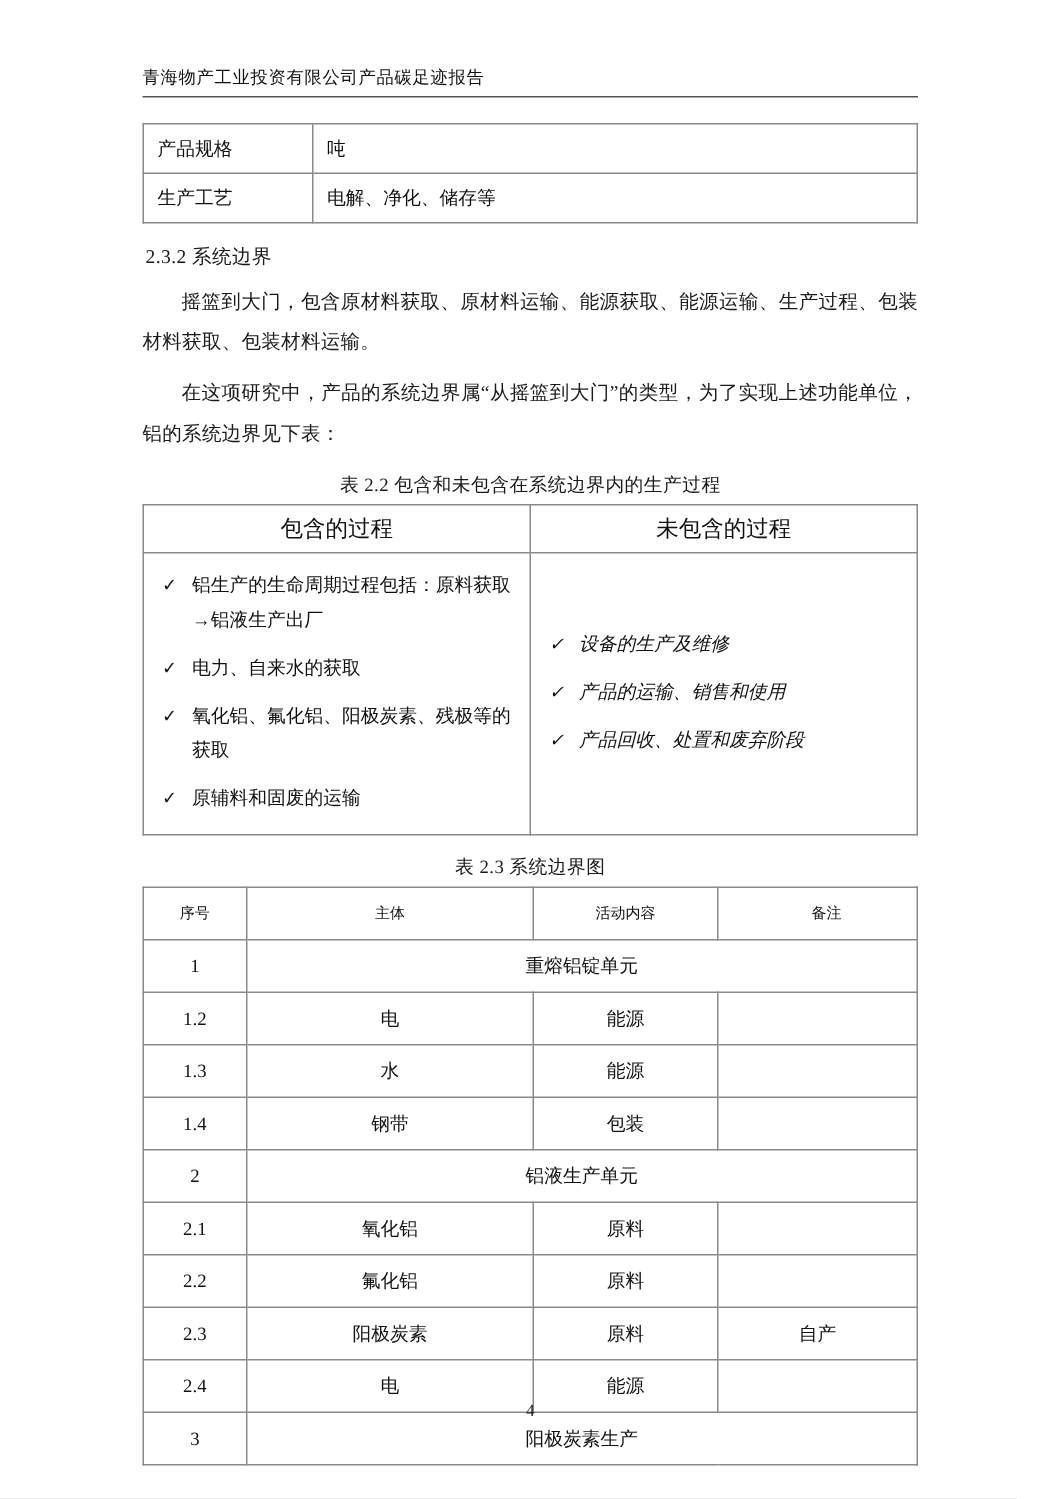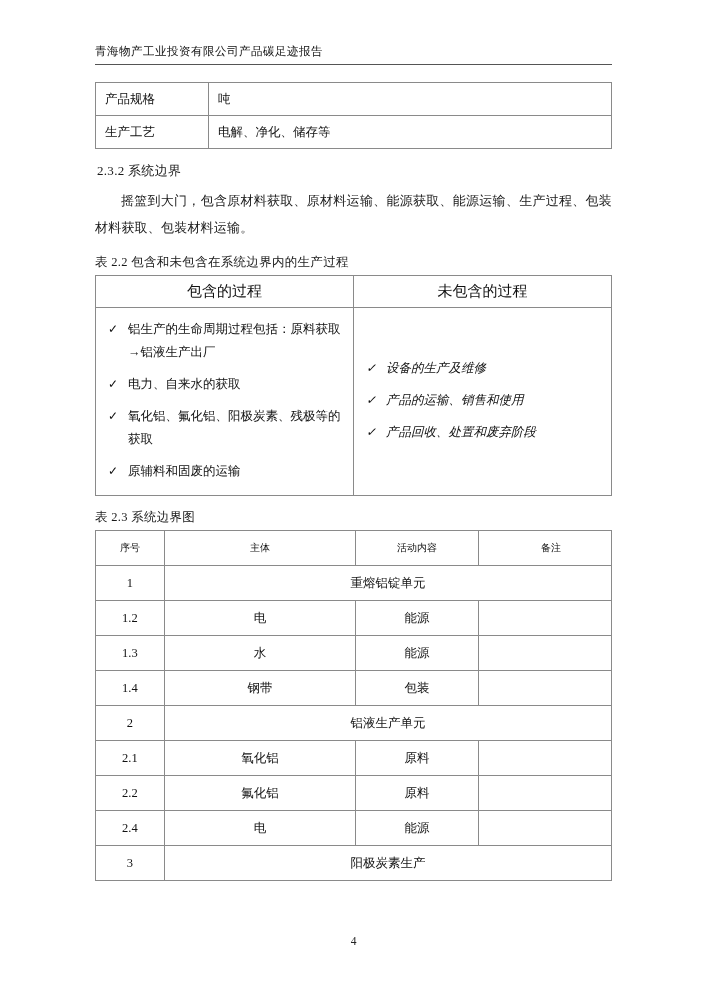--- a/index.html
+++ b/index.html
@@ -68,20 +68,21 @@
   }
   p.body-text {
     font-size: 13px;
     line-height: 27px;
     margin: 7px 0 0 0;
     text-indent: 26px;
     text-align: justify;
     letter-spacing: 0.2px;
   }
   .table-caption {
+    text-align: center;
     font-size: 12.5px;
     margin: 13px 0 4px 0;
     letter-spacing: 0.3px;
   }
   
   .scope-table th {
     text-align: center;
     font-size: 15px;
     padding: 6px 0;
   }
@@ -158,20 +159,21 @@
         <tr>
           <td class="label">生产工艺</td>
           <td class="value">电解、净化、储存等</td>
         </tr>
       </tbody>
     </table>
 
     <h3 class="section-title">2.3.2 系统边界</h3>
 
     <p class="body-text">摇篮到大门，包含原材料获取、原材料运输、能源获取、能源运输、生产过程、包装材料获取、包装材料运输。</p>
+    <p class="body-text">在这项研究中，产品的系统边界属“从摇篮到大门”的类型，为了实现上述功能单位，铝的系统边界见下表：</p>
 
     <div class="table-caption">表 2.2 包含和未包含在系统边界内的生产过程</div>
 
     <table class="scope-table">
       <tbody>
         <tr>
           <th>包含的过程</th>
           <th>未包含的过程</th>
         </tr>
         <tr>
@@ -258,20 +260,26 @@
           <td>原料</td>
           <td></td>
         </tr>
         <tr>
           <td>2.2</td>
           <td>氟化铝</td>
           <td>原料</td>
           <td></td>
         </tr>
         <tr>
+          <td>2.3</td>
+          <td>阳极炭素</td>
+          <td>原料</td>
+          <td>自产</td>
+        </tr>
+        <tr>
           <td>2.4</td>
           <td>电</td>
           <td>能源</td>
           <td></td>
         </tr>
         <tr>
           <td>3</td>
           <td colspan="3">阳极炭素生产</td>
         </tr>
       </tbody>

